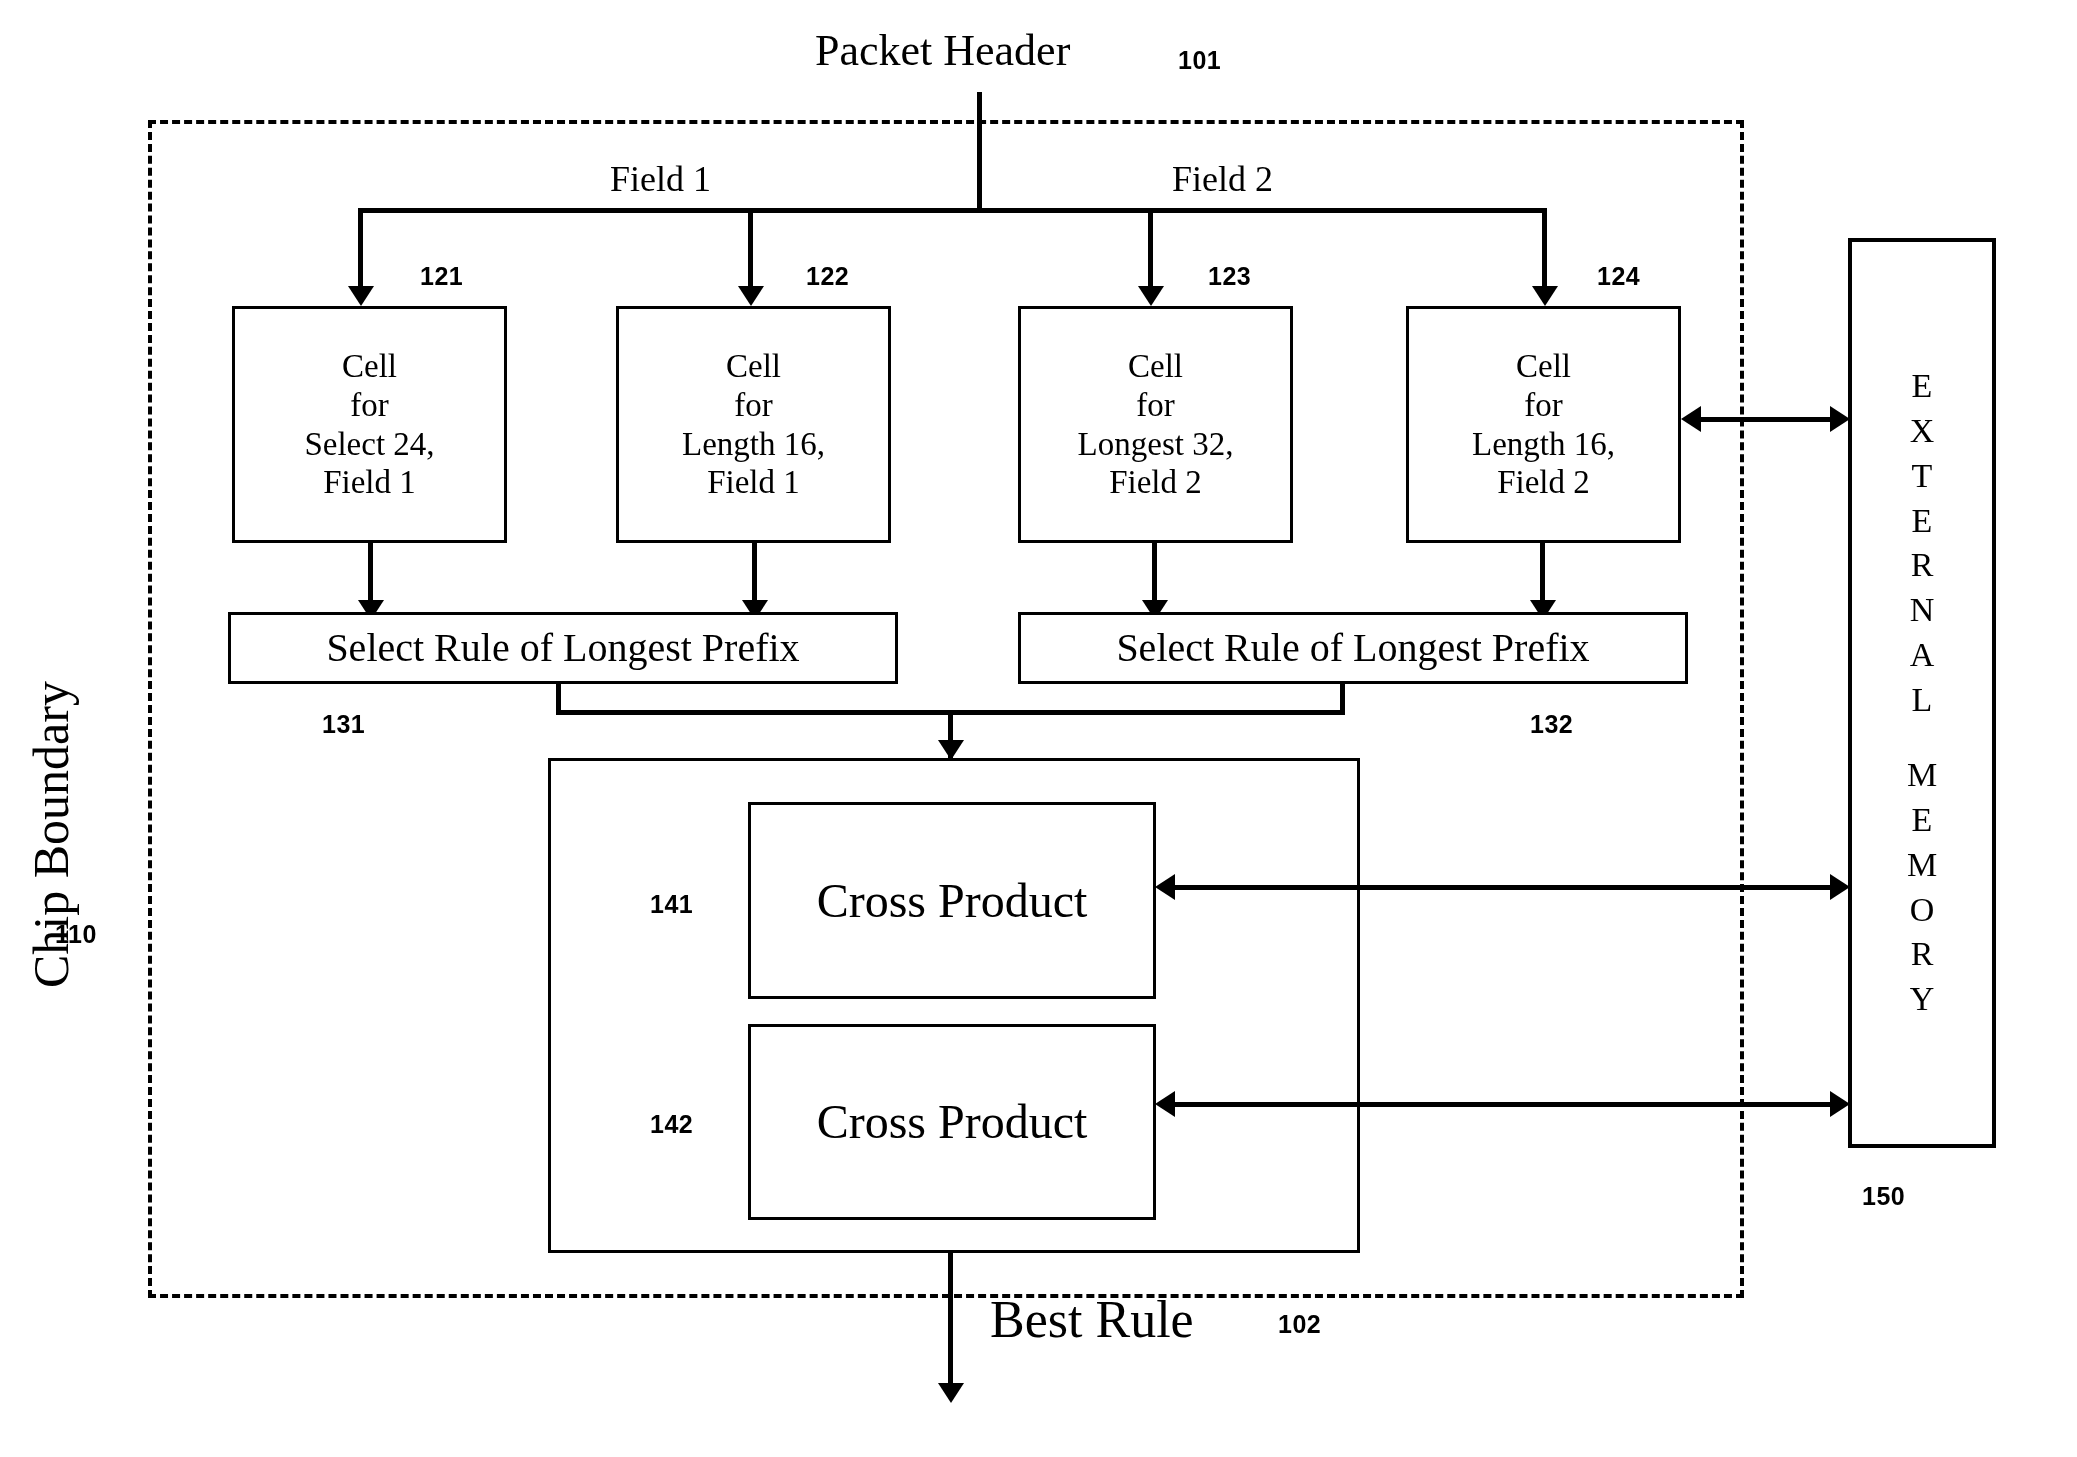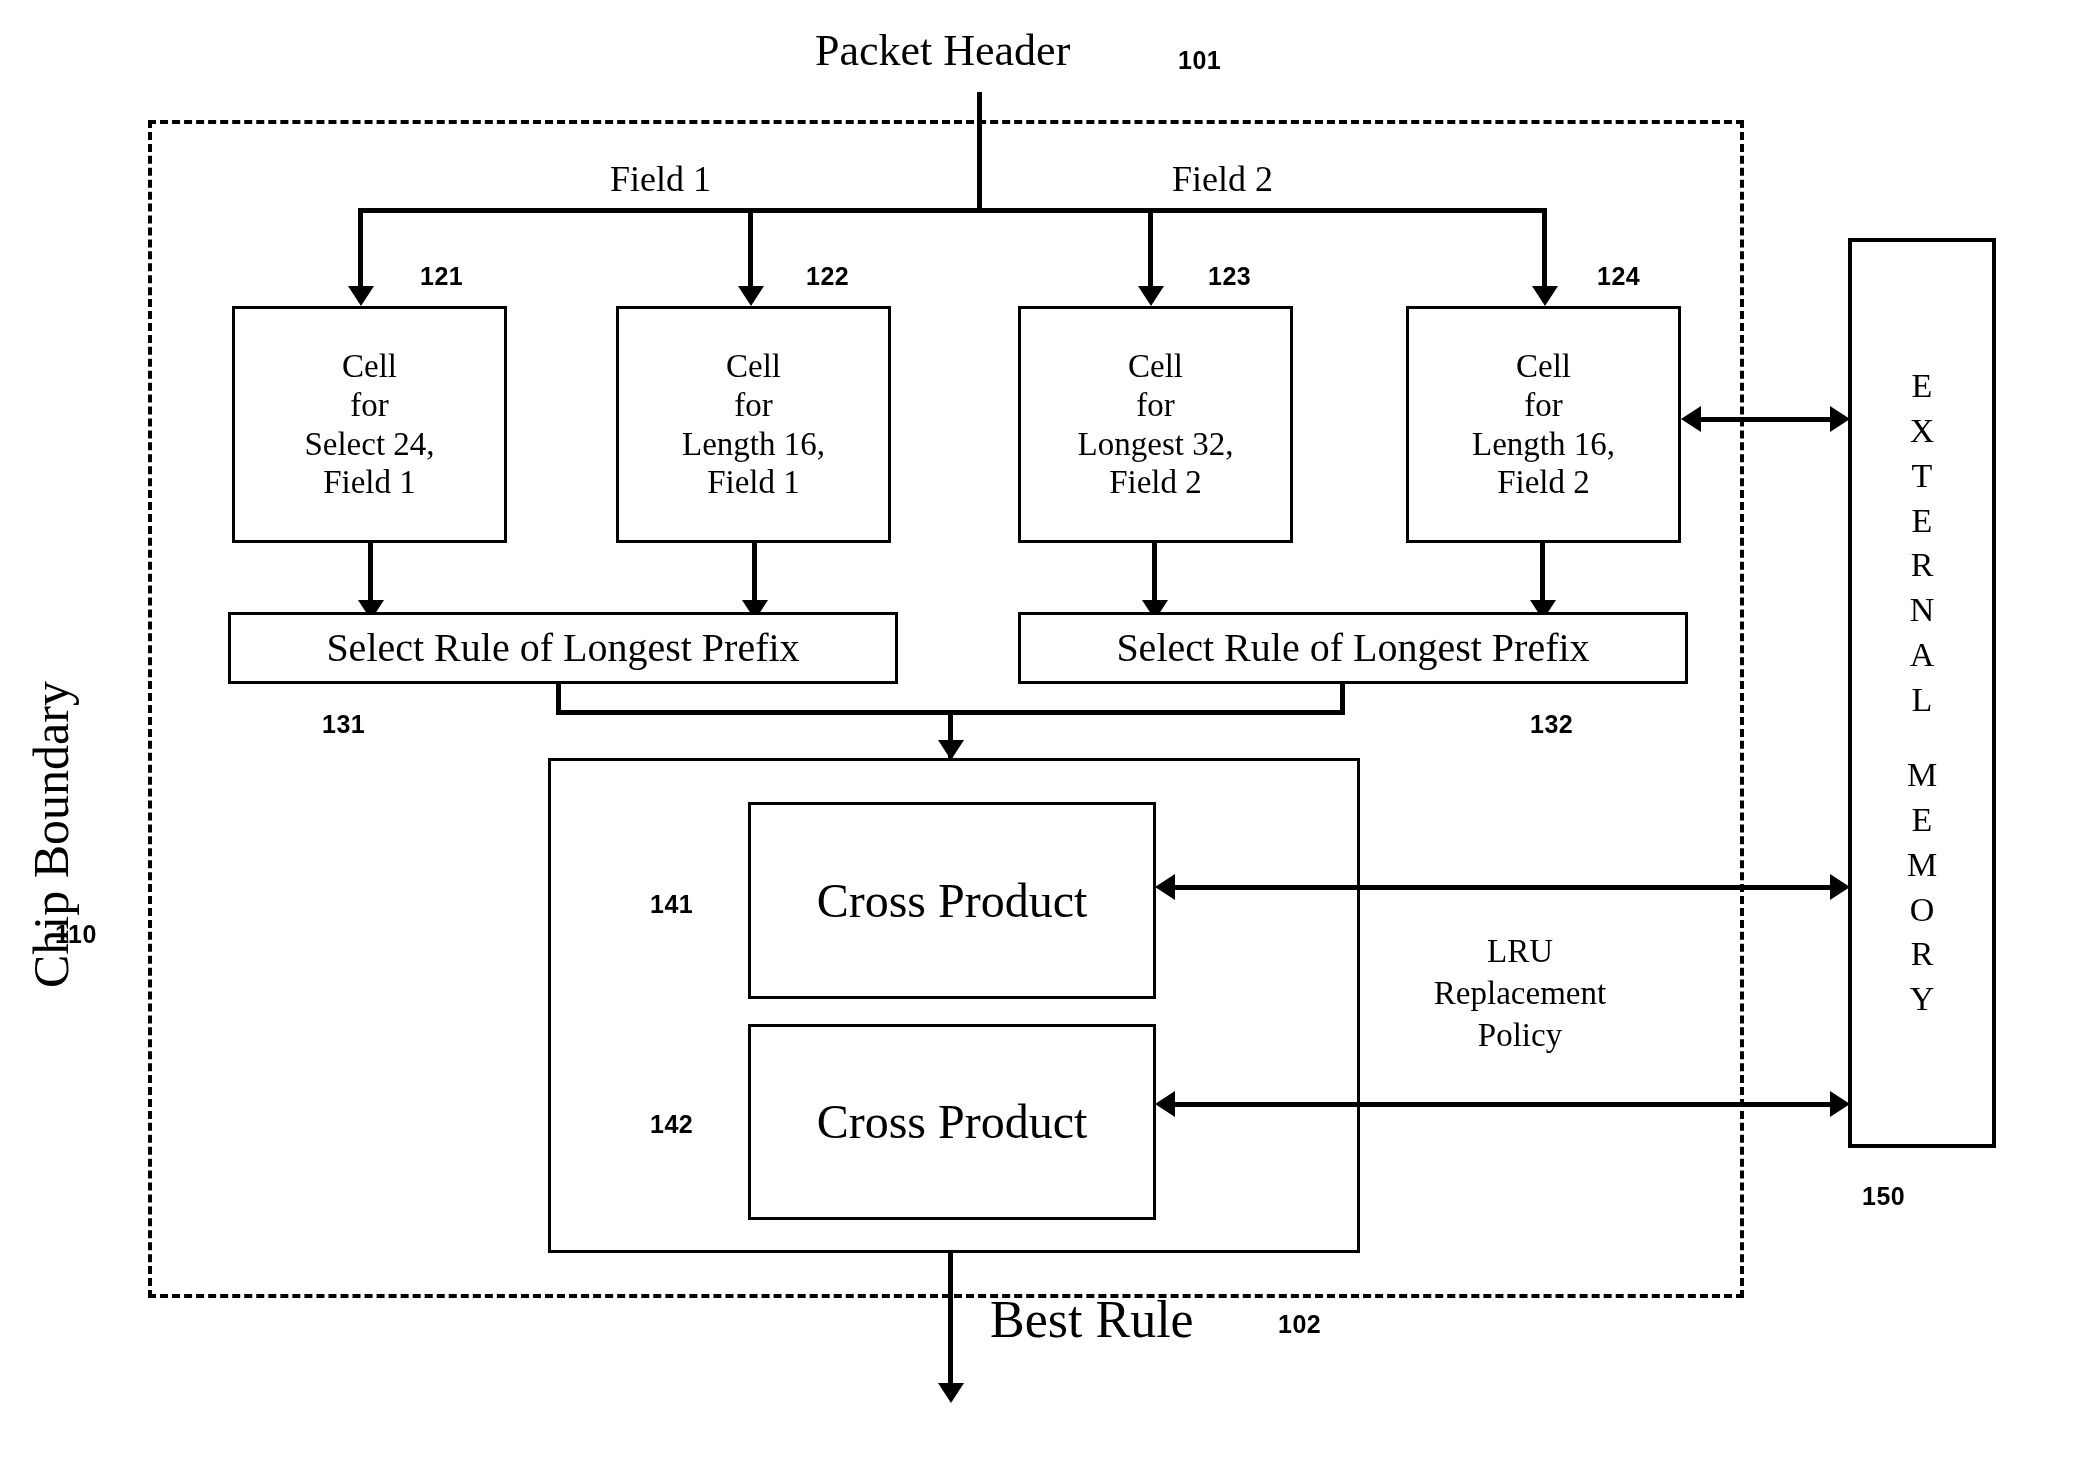--- a/index.html
+++ b/index.html
@@ -248,25 +248,20 @@
   </div>
   <div class="abs ref-num" style="left:650px; top:890px;">141</div>
 
   <div class="abs rect" style="left:748px; top:1024px; width:408px; height:196px;">
     <div class="cp-text">
       <div>Cross Product</div>
     </div>
   </div>
   <div class="abs ref-num" style="left:650px; top:1110px;">142</div>
 
-  <div class="abs lru-text" style="left:1390px; top:930px; width:260px;">
-    <div>LRU</div>
-    <div>Replacement</div>
-    <div>Policy</div>
-  </div>
 
   <div class="abs extmem" style="left:1848px; top:238px; width:148px; height:910px;">
     <div class="extmem-letters">
       <div>E</div>
       <div>X</div>
       <div>T</div>
       <div>E</div>
       <div>R</div>
       <div>N</div>
       <div>A</div>

